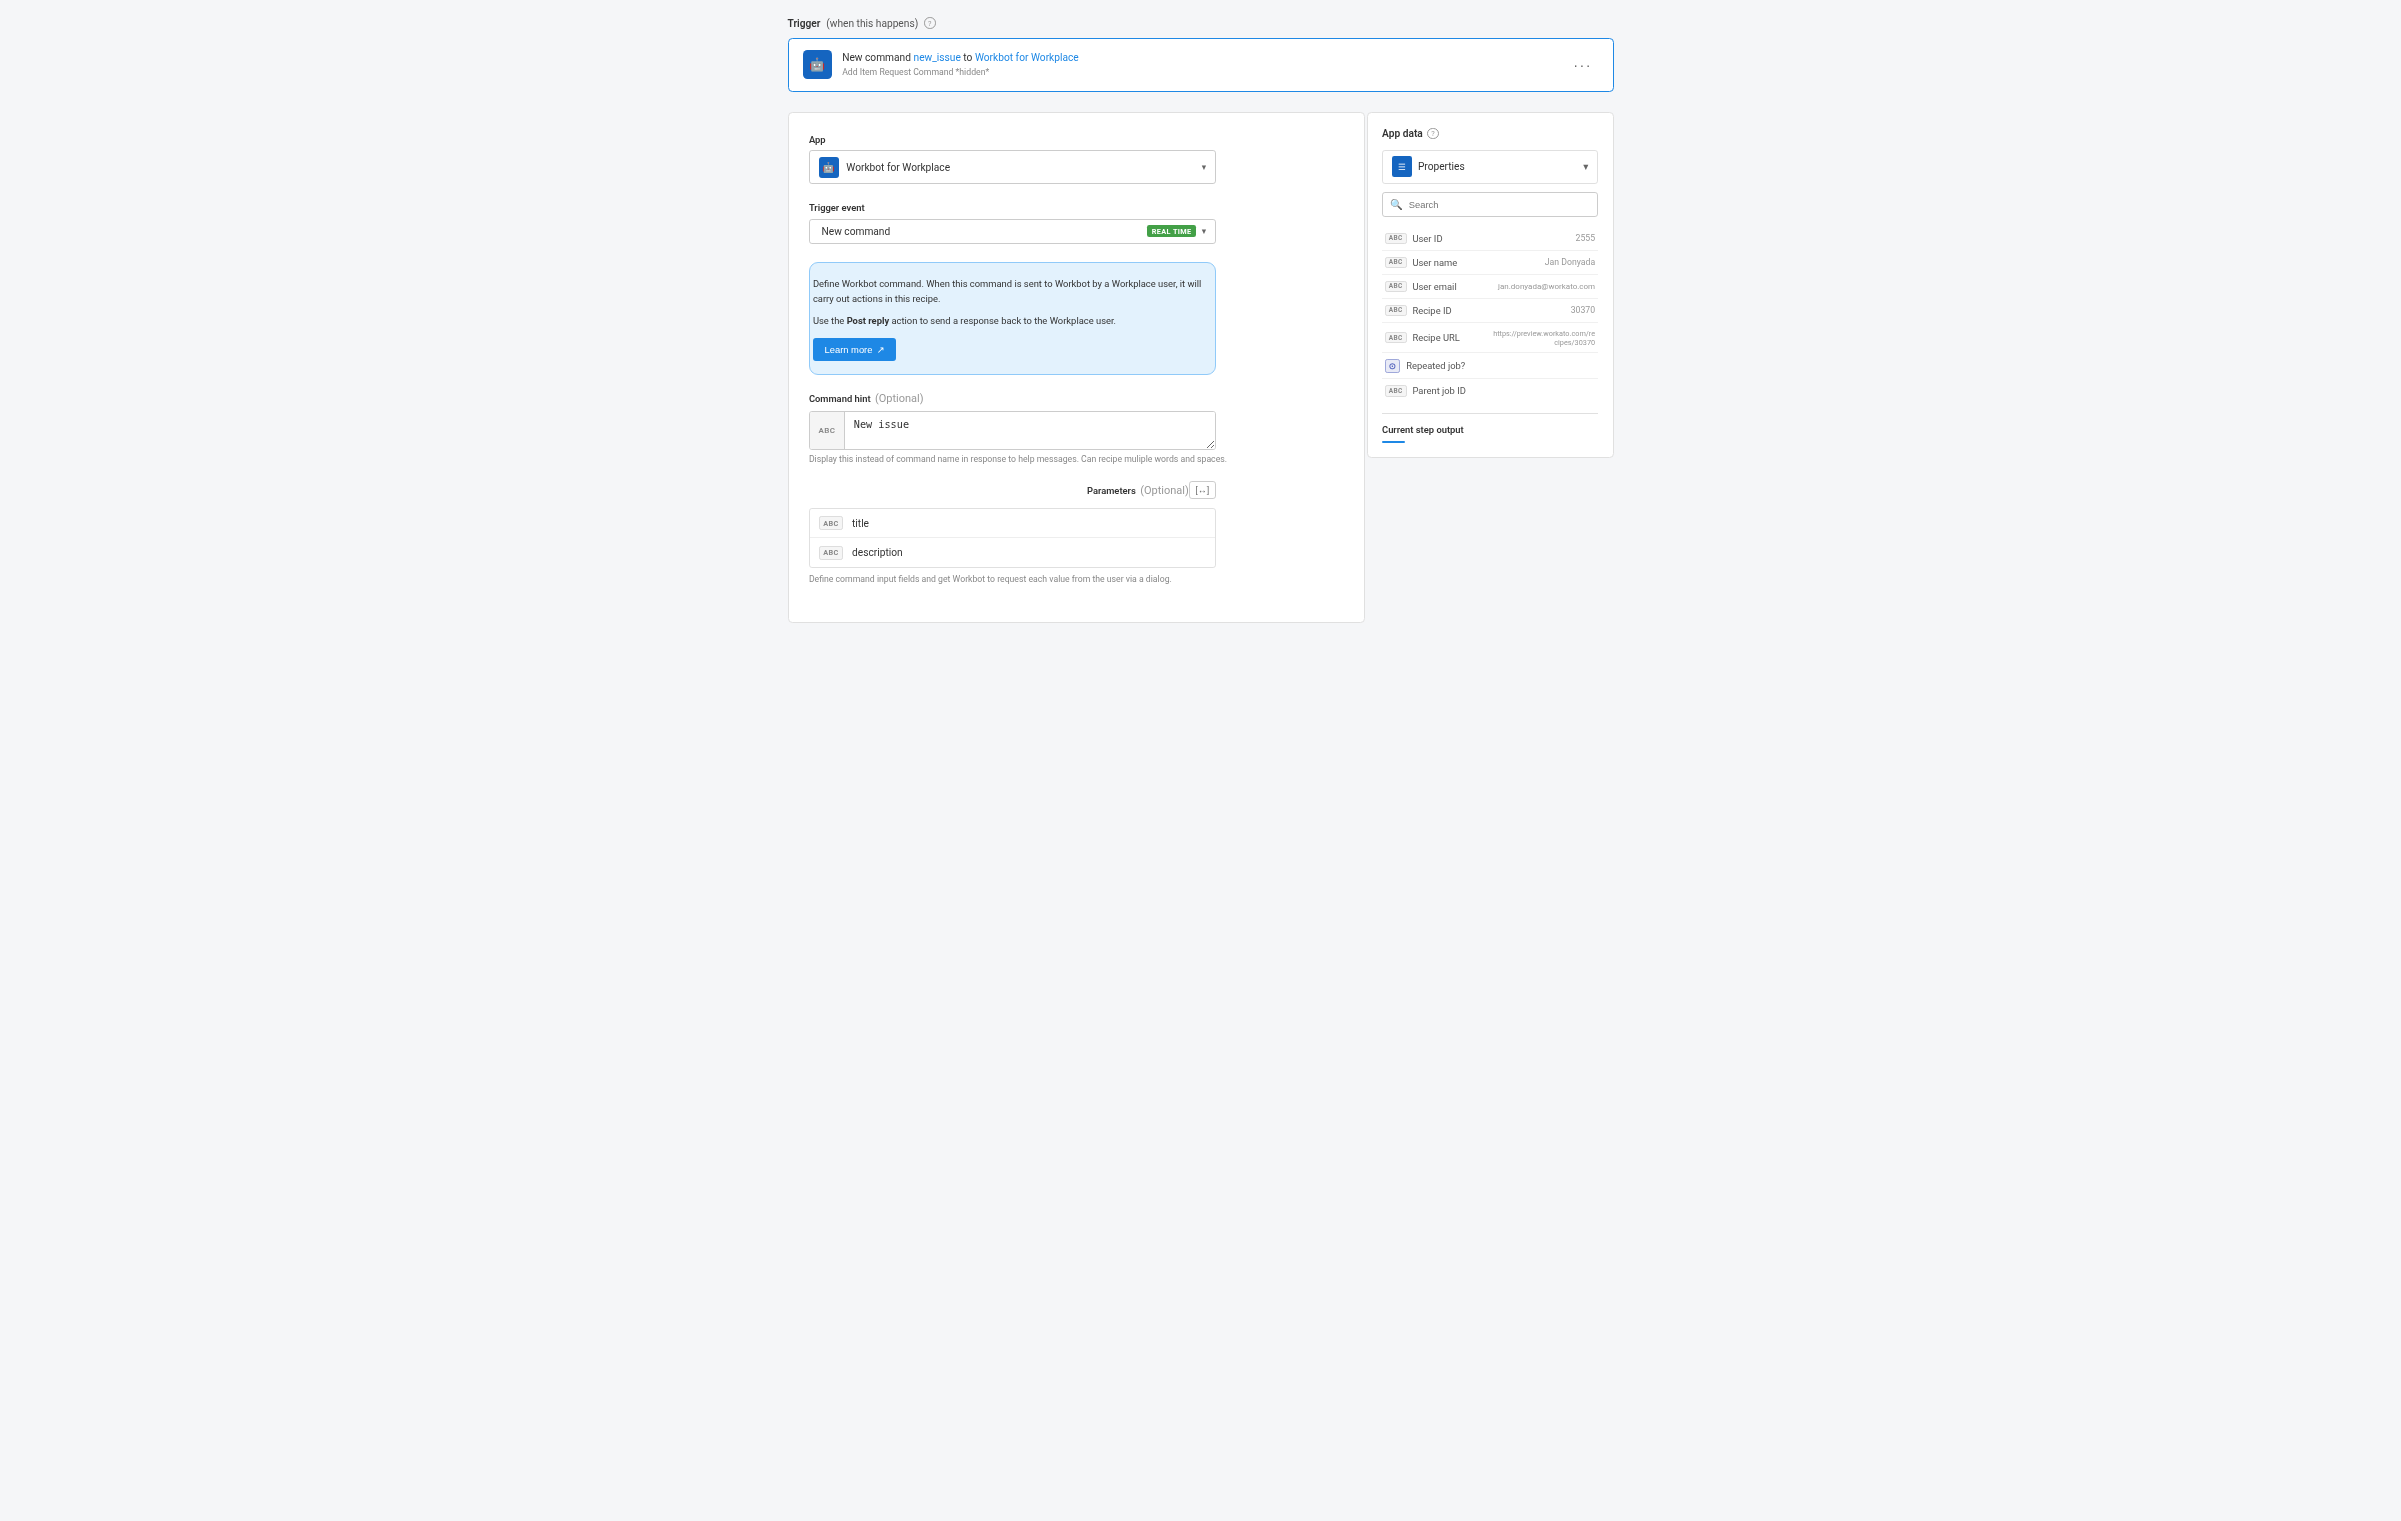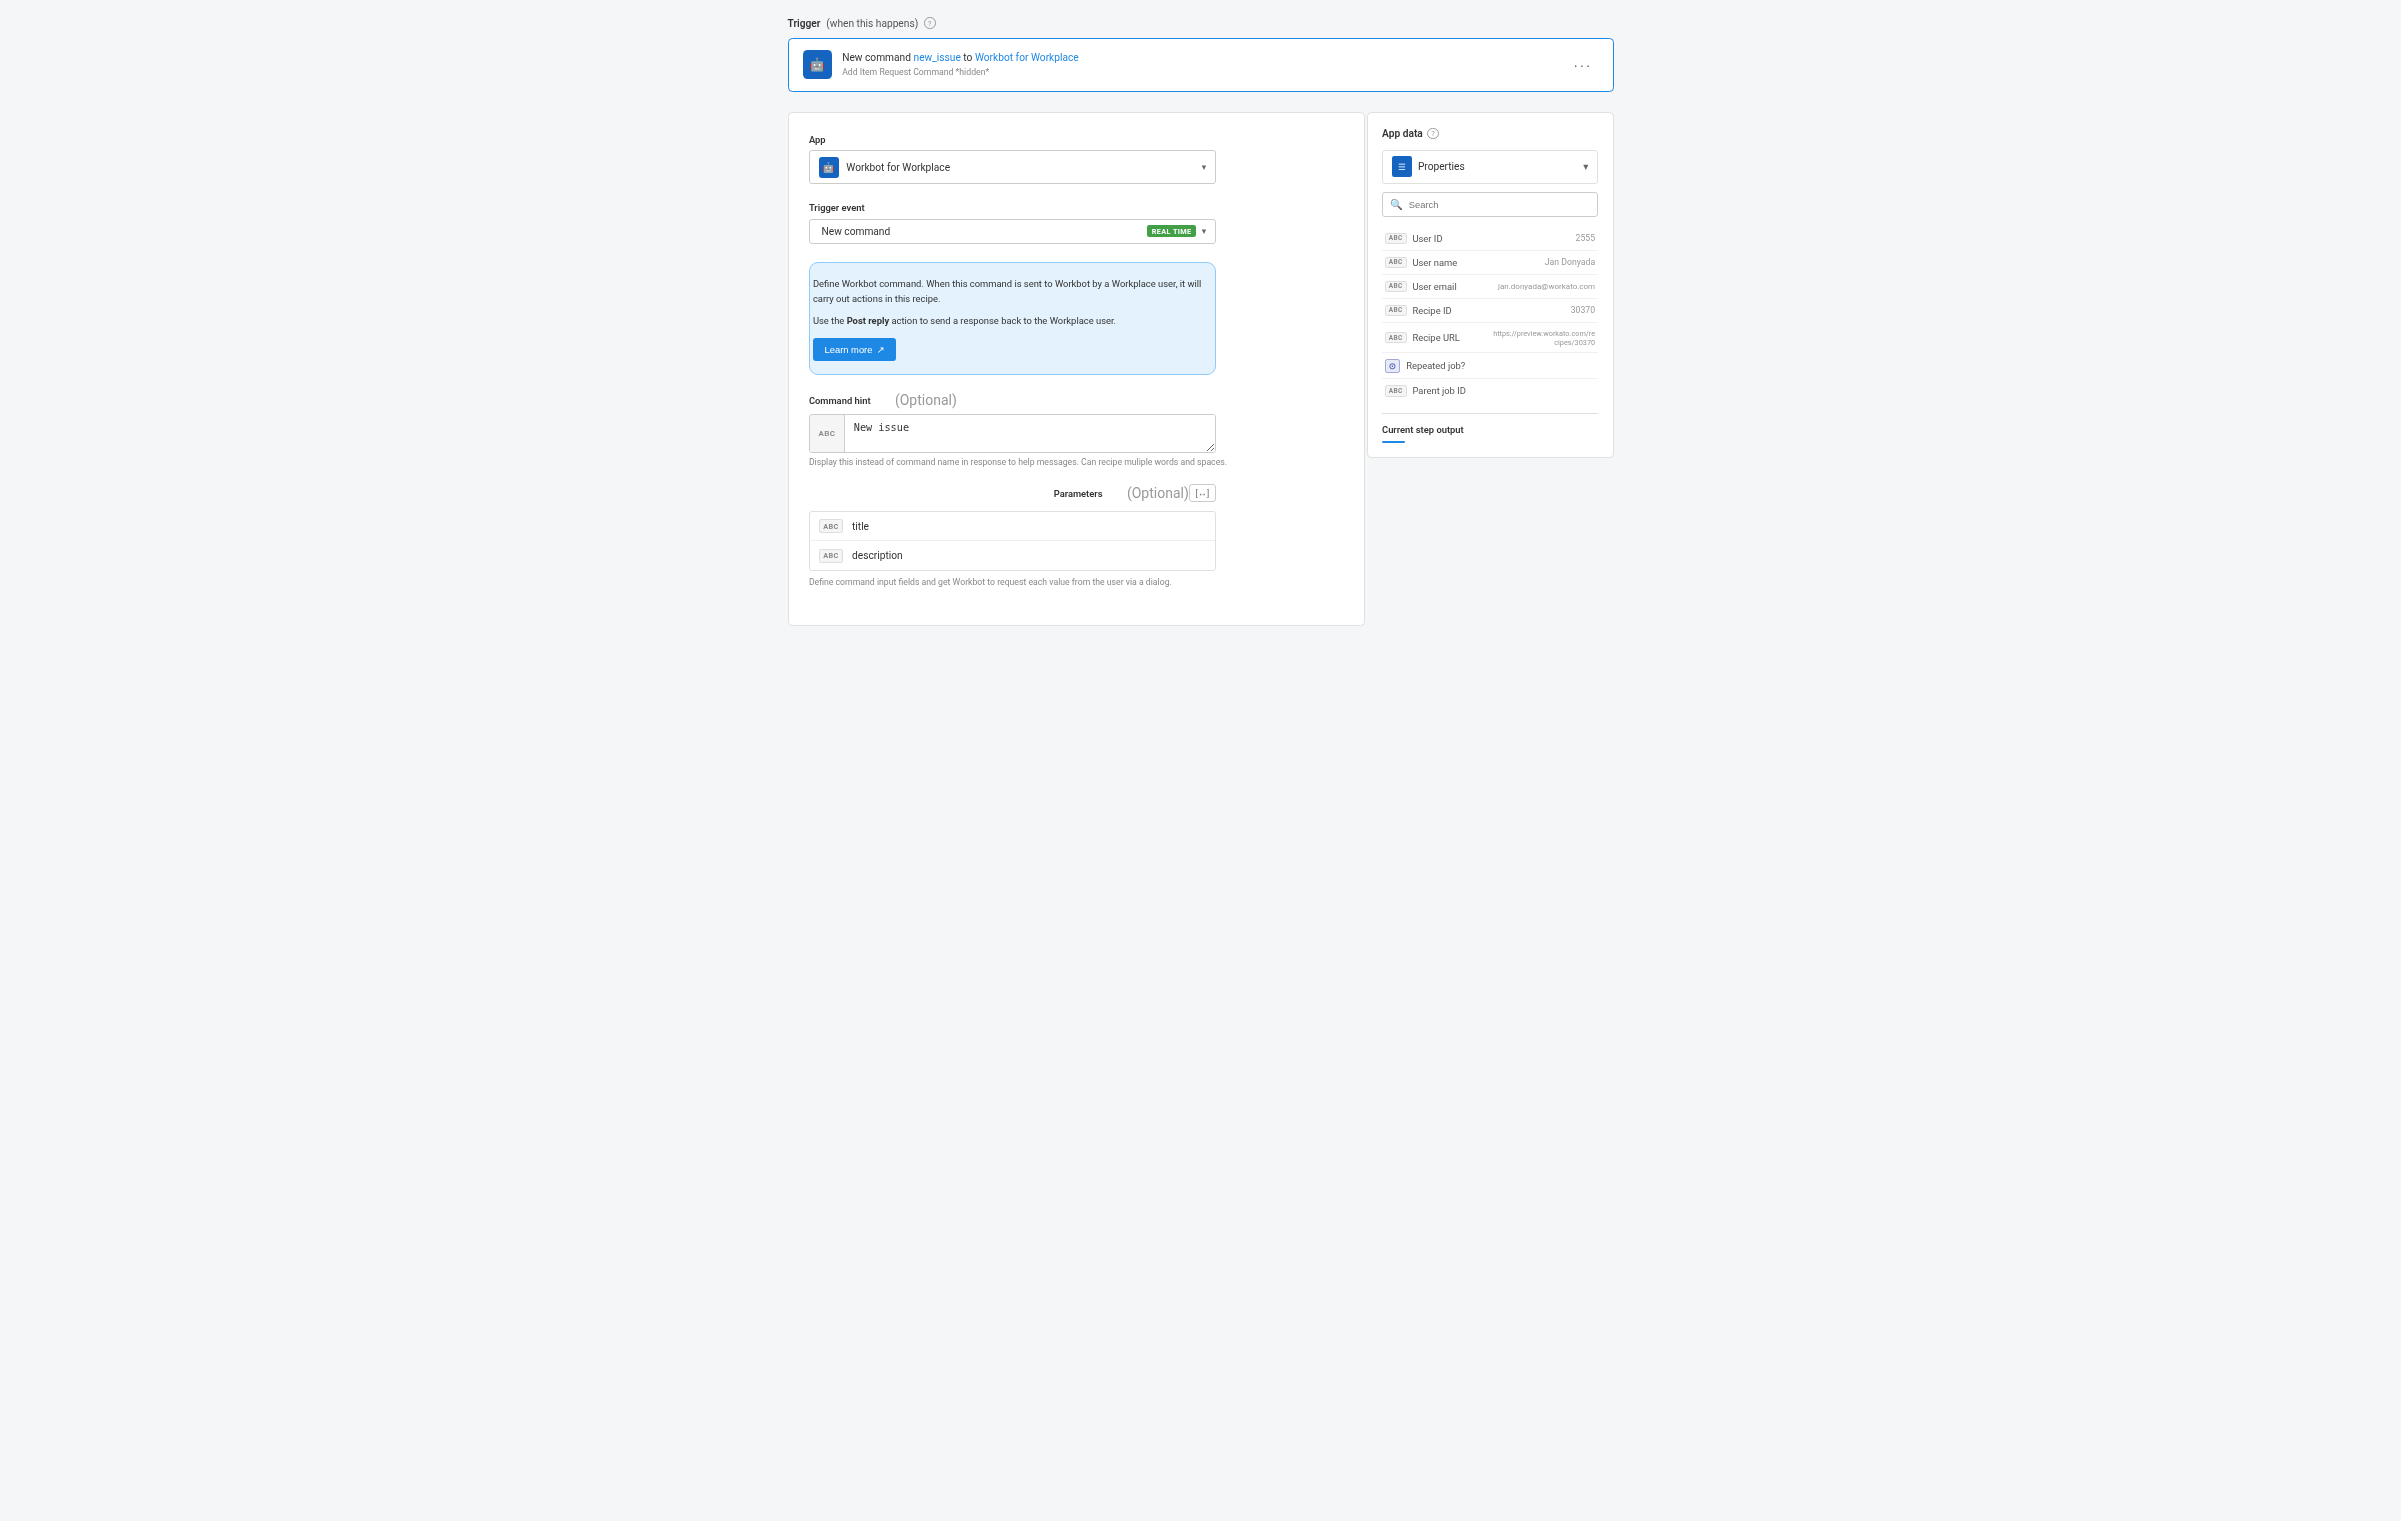--- a/index.html
+++ b/index.html
@@ -114,22 +114,21 @@
       gap: 4.4px;
     }
     .required-label {
       color: #1e88e5;
       font-weight: 400;
       font-size: 8.7px;
     }
     .optional-label {
       color: #999;
       font-weight: 400;
-      font-size: 14px;
-      margin-left: 20px;
+      font-size: 11px;
     }
     .select-with-icon {
       display: flex;
       align-items: center;
       width: 100%;
       max-width: 407px;
       border: 0.7px solid #ccc;
       border-radius: 2.9px;
       padding: 5.8px 8.7px;
       background: #fff;

